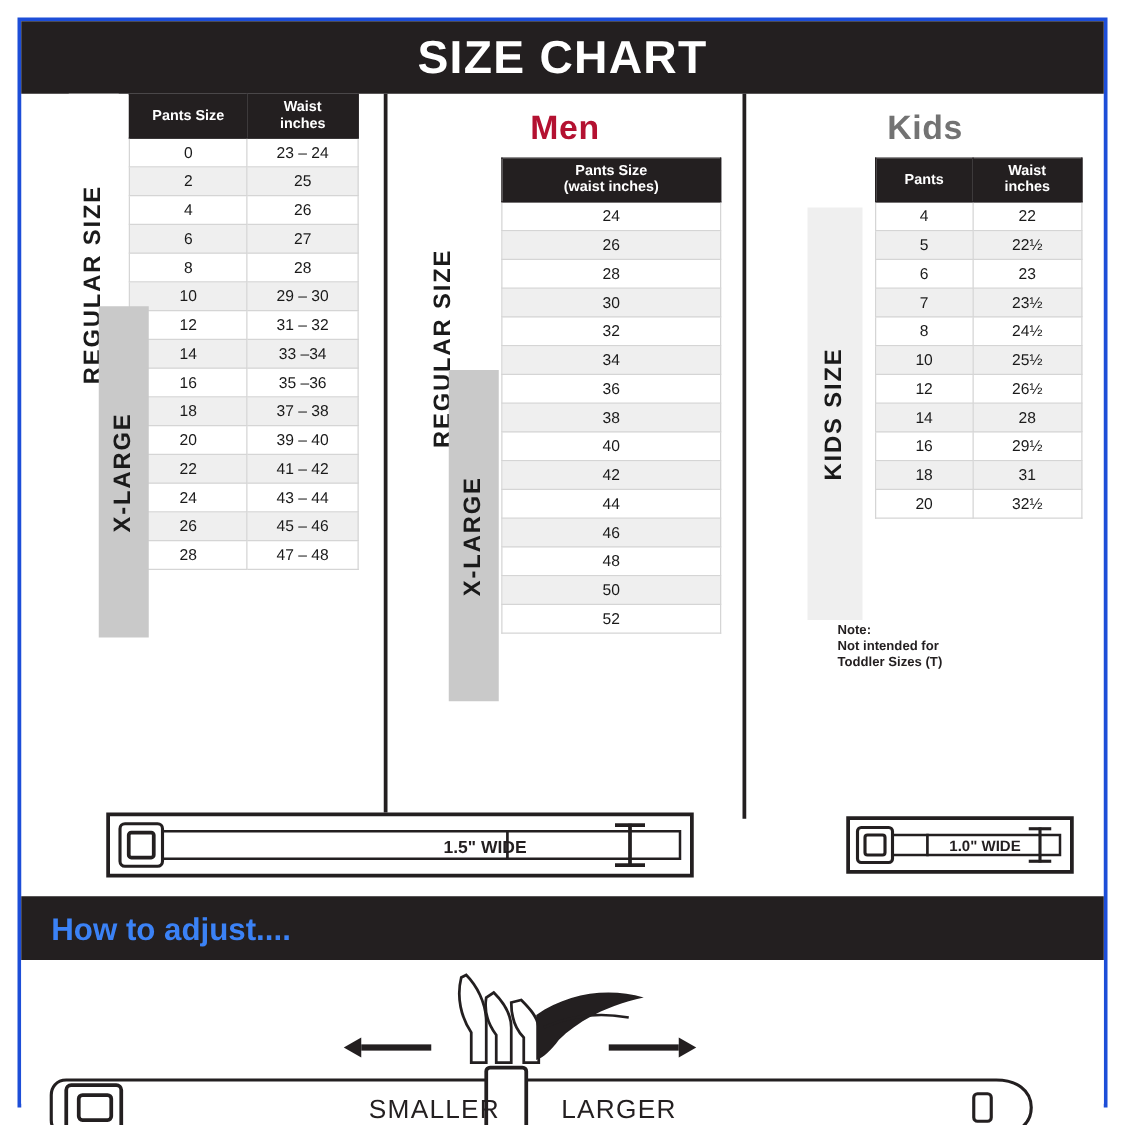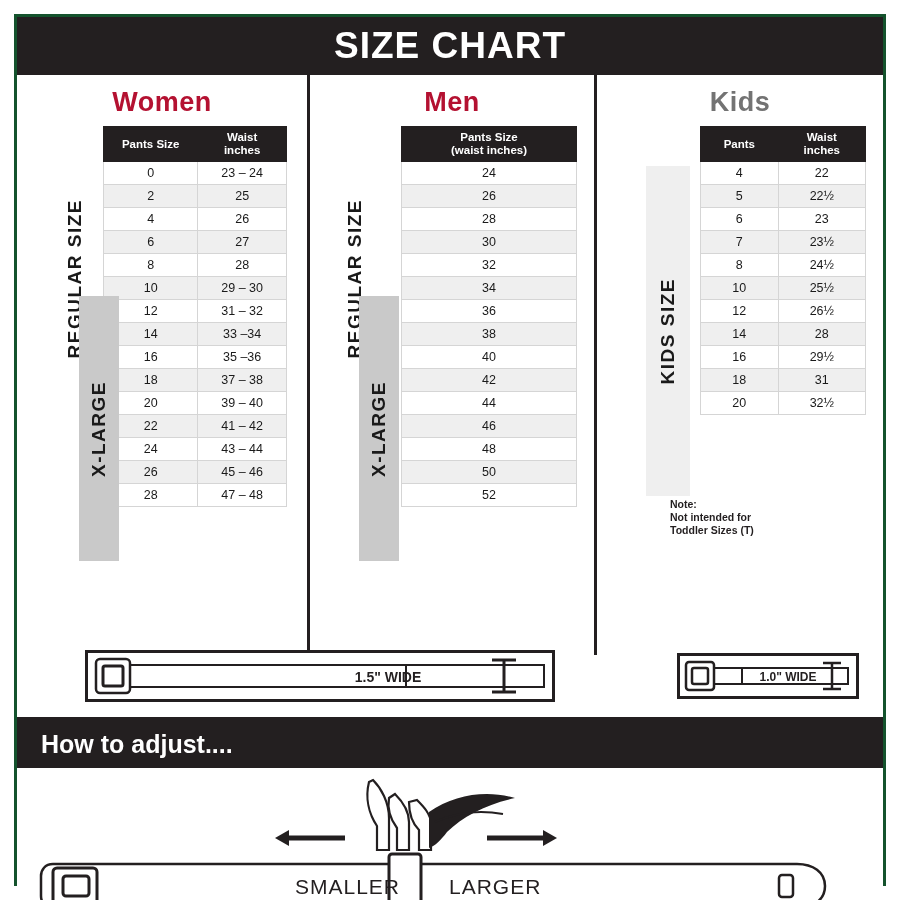--- a/index.html
+++ b/index.html
@@ -19,21 +19,21 @@
     width: 900px;
     height: 900px;
     box-sizing: border-box;
     padding: 14px 14px 10px 14px;
     background: #ffffff;
   }
   .outer-frame {
     position: relative;
     width: 872px;
     height: 872px;
-    border: 3px solid #14532d;
+    border: 3px solid #1d4ed8;
     box-sizing: border-box;
     background: #ffffff;
   }
 
   
   .title-bar {
     background: #231f20;
     color: #ffffff;
     text-align: center;
     height: 58px;
@@ -153,21 +153,21 @@
     font-weight: bold;
     line-height: 1.25;
     color: #231f20;
     width: 120px;
     margin-left: 40px;
   }
 
   
   .adjust-head {
     background: #231f20;
-    color: #ffffff;
+    color: #3b82f6;
     height: 48px;
     line-height: 48px;
     font-size: 25px;
     font-weight: bold;
     padding-left: 24px;
     box-sizing: border-box;
   }
   .adjust-body {
     position: relative;
     height: 178px;
@@ -182,21 +182,20 @@
 <body>
 
 <div class="page">
   <div class="outer-frame">
 
     <div class="title-bar">SIZE CHART</div>
 
     <div class="charts">
 
       <div class="col col-women">
-        <div class="col-title">Women</div>
 
         <div class="table-wrap">
 
           <div class="sizeband band-regular" style="top:0px;height:305px;left:18px;width:40px;background:#ffffff;">
             <span class="vlabel">REGULAR SIZE</span>
           </div>
           <div class="sizeband band-xlarge" style="top:170px;height:265px;left:42px;width:40px;">
             <span class="vlabel">X-LARGE</span>
           </div>
 

